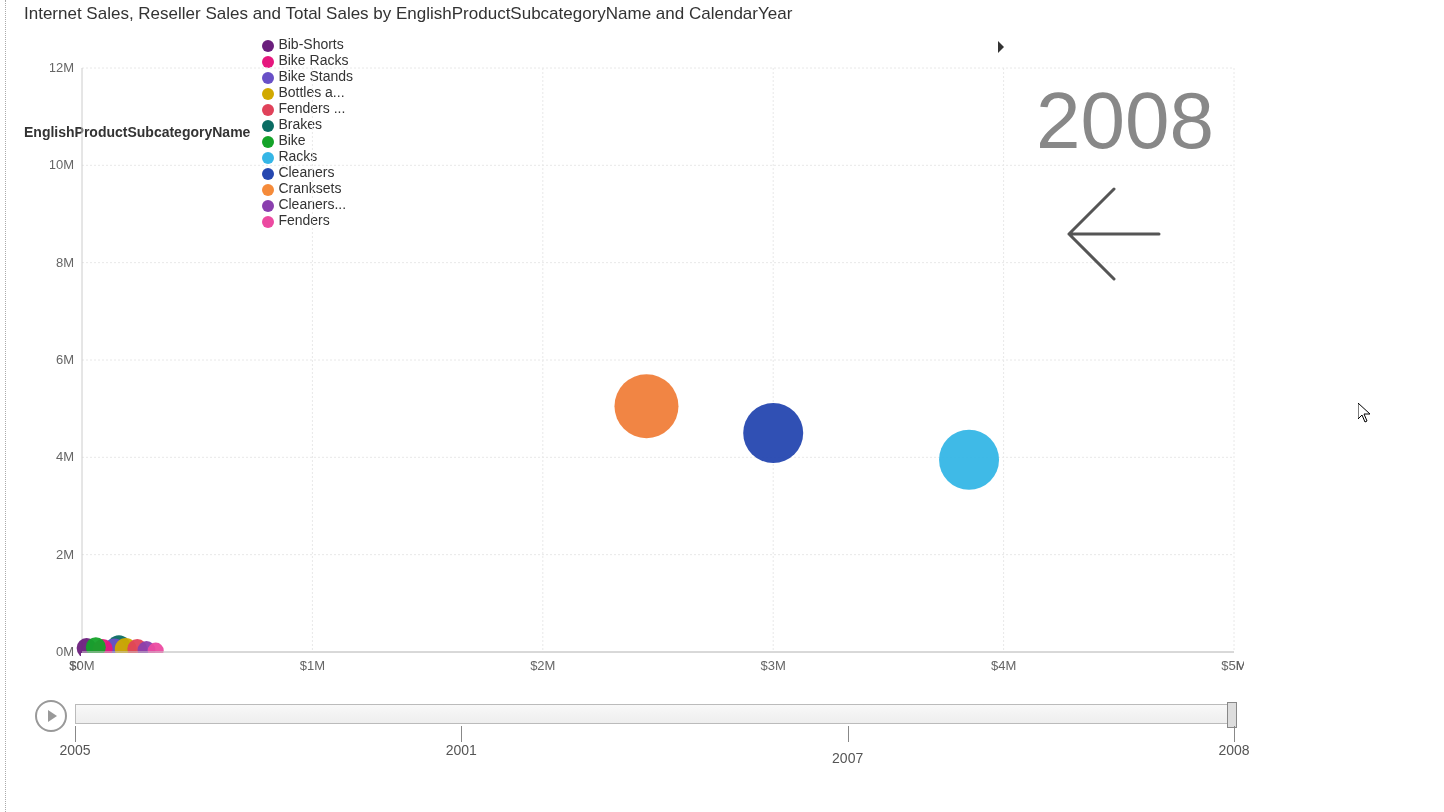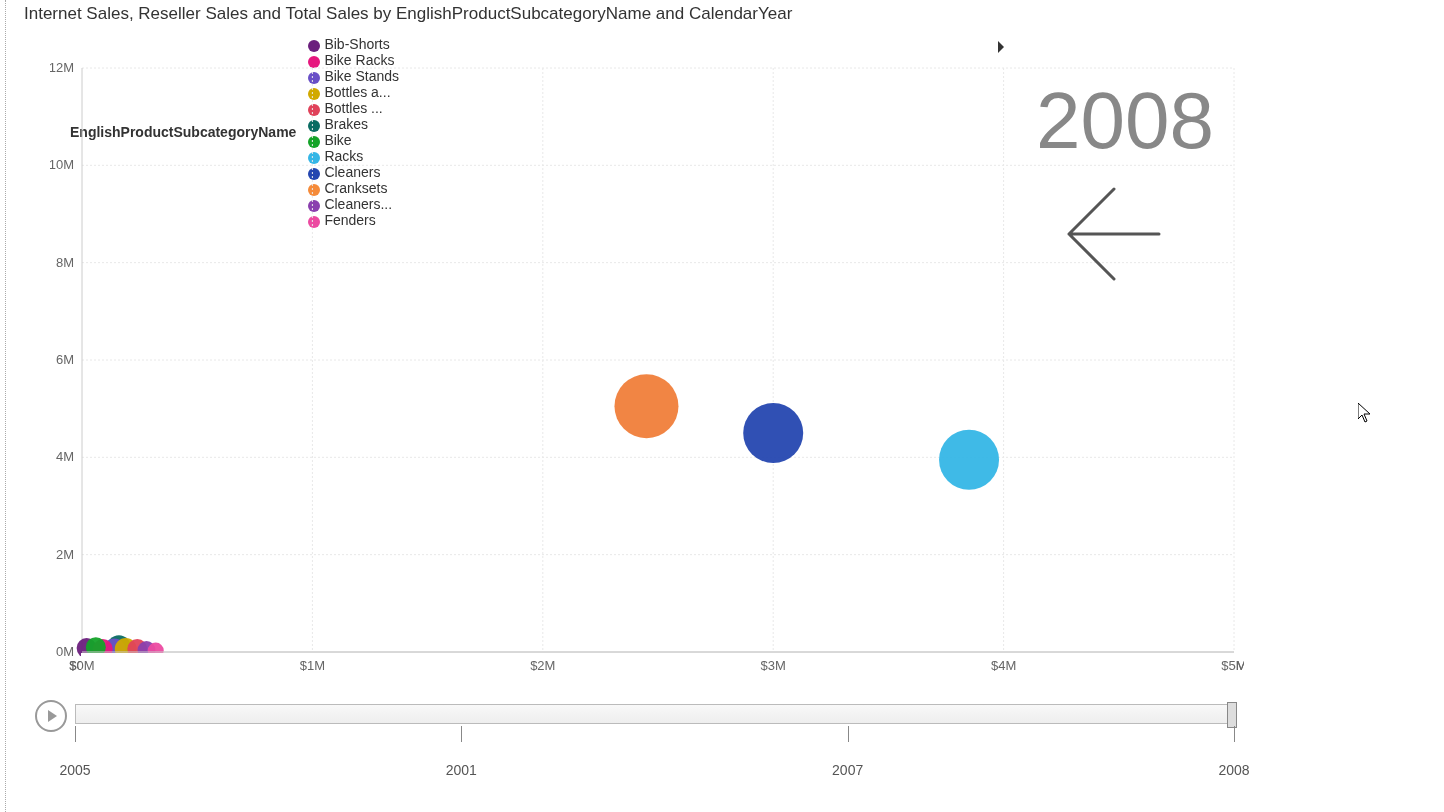--- a/index.html
+++ b/index.html
@@ -1,38 +1,38 @@
 <!DOCTYPE html>
 <html><head>
 <meta charset="utf-8">
 <style>
   html,body{margin:0;padding:0;font-family:"Segoe UI",Arial,sans-serif;background:#fff;color:#333;width:1444px;height:812px;overflow:hidden;}
   .container{position:relative;width:1212px;height:812px;}
   .dotted-left{position:absolute;left:5px;top:0;bottom:0;border-left:1px dotted #aaa;}
   .title{position:absolute;left:24px;top:4px;font-size:17px;font-weight:500;color:#333;}
   .legend{position:absolute;left:24px;top:36px;right:190px;display:flex;align-items:center;flex-wrap:nowrap;overflow:hidden;}
-  .legend-title{font-size:14px;font-weight:600;margin-right:12px;color:#333;margin-left:46px;}
+  .legend-title{font-size:14px;font-weight:600;margin-right:12px;color:#333;}
   .legend-item{display:flex;align-items:flex-end;margin-right:12px;font-size:14px;color:#333;cursor:pointer;white-space:nowrap;}
   .legend-dot{width:12px;height:12px;border-radius:50%;margin-right:4px;}
   .legend-more{position:absolute;right:206px;top:40px;cursor:pointer;color:#333;}
   .plot{position:absolute;left:50px;top:60px;width:1194px;height:638px;}
   svg{display:block;}
   .axis-text{font-size:13px;fill:#666;}
   .axis-title{font-size:13px;fill:#333;font-weight:600;}
   .year-watermark{font-size:80px;fill:#888;font-weight:400;text-anchor:end;}
   .grid-line{stroke:#e8e8e8;stroke-dasharray:2 2;}
   .grid-solid{stroke:#ccc;}
   .timeline{position:absolute;left:35px;top:694px;width:1209px;height:80px;}
   .play-btn{position:absolute;left:0;top:6px;width:28px;height:28px;border:2px solid #999;border-radius:50%;background:#fff;cursor:pointer;display:flex;align-items:center;justify-content:center;}
   .play-tri{width:0;height:0;border-left:9px solid #999;border-top:6px solid transparent;border-bottom:6px solid transparent;margin-left:2px;}
   .tl-track{position:absolute;left:40px;right:10px;top:10px;height:18px;border:1px solid #bbb;background:linear-gradient(#f8f8f8,#eee);}
   .tl-handle{position:absolute;right:-4px;top:-3px;width:8px;height:24px;background:#ddd;border:1px solid #888;cursor:grab;}
   .tl-ticks{position:absolute;left:40px;right:10px;top:32px;height:40px;}
   .tl-tick{position:absolute;top:0;width:1px;height:16px;background:#888;}
-  .tl-label{position:absolute;top:36px;font-size:14px;color:#555;transform:translateX(-50%);}
+  .tl-label{position:absolute;top:16px;font-size:14px;color:#555;transform:translateX(-50%);}
   .big-arrow{position:absolute;right:48px;top:184px;pointer-events:none;}
   .cursor{position:absolute;left:1358px;top:403px;pointer-events:none;}
 </style>
 </head>
 <body>
 
 <div class="container">
   <div class="dotted-left"></div>
   <div class="title">Internet Sales, Reseller Sales and Total Sales by EnglishProductSubcategoryName and CalendarYear</div>
 
@@ -50,21 +50,21 @@
         <span class="legend-item">
           <span class="legend-dot" style="background: rgb(105, 80, 199);"></span>
           <span>Bike Stands</span>
         </span>
         <span class="legend-item">
           <span class="legend-dot" style="background: rgb(209, 169, 0);"></span>
           <span>Bottles a...</span>
         </span>
         <span class="legend-item">
           <span class="legend-dot" style="background: rgb(224, 66, 90);"></span>
-          <span>Bottles ...</span>
+          <span>Fenders ...</span>
         </span>
         <span class="legend-item">
           <span class="legend-dot" style="background: rgb(10, 108, 99);"></span>
           <span>Brakes</span>
         </span>
         <span class="legend-item">
           <span class="legend-dot" style="background: rgb(20, 163, 41);"></span>
           <span>Bike</span>
         </span>
         <span class="legend-item">
@@ -155,21 +155,21 @@
     </div>
     <div class="tl-track">
       <div class="tl-handle"></div>
     </div>
     <div class="tl-ticks" id="tl-ticks">
         <div class="tl-tick" style="left: 0%;"></div>
         <div class="tl-label" style="left: 0%;">2005</div>
         <div class="tl-tick" style="left: 33.3333%;"></div>
         <div class="tl-label" style="left: 33.3333%;">2001</div>
         <div class="tl-tick" style="left: 66.6667%;"></div>
-        <div class="tl-label" style="left: 66.6667%;">2007</div>
+        <div class="tl-label" style="left: 66.6667%; margin-top: 8px;">2007</div>
         <div class="tl-tick" style="left: 100%;"></div>
         <div class="tl-label" style="left: 100%;">2008</div>
       </div>
   </div>
 
   <div class="big-arrow">
     <svg width="100" height="100" viewBox="0 0 100 100">
       <path d="M95 50 L5 50 M5 50 L50 5 M5 50 L50 95" stroke="#555" stroke-width="3" fill="none" stroke-linecap="round"></path>
     </svg>
   </div>

